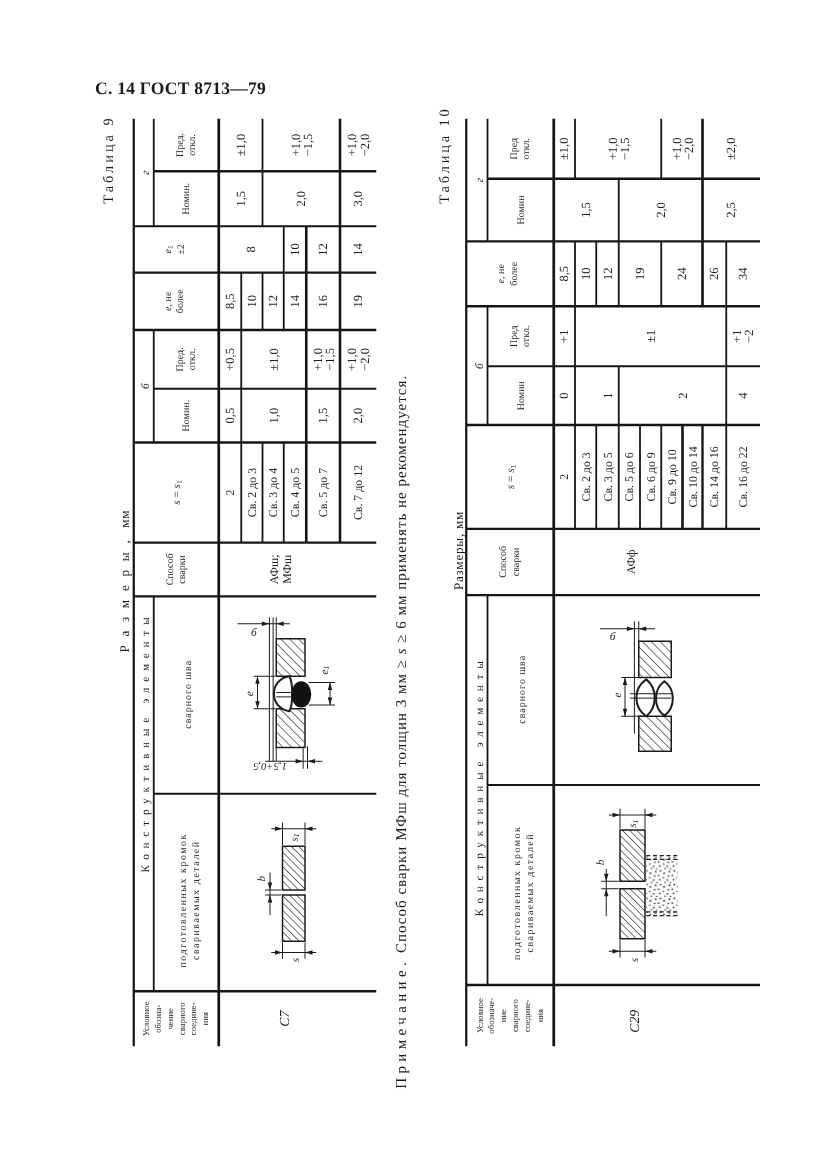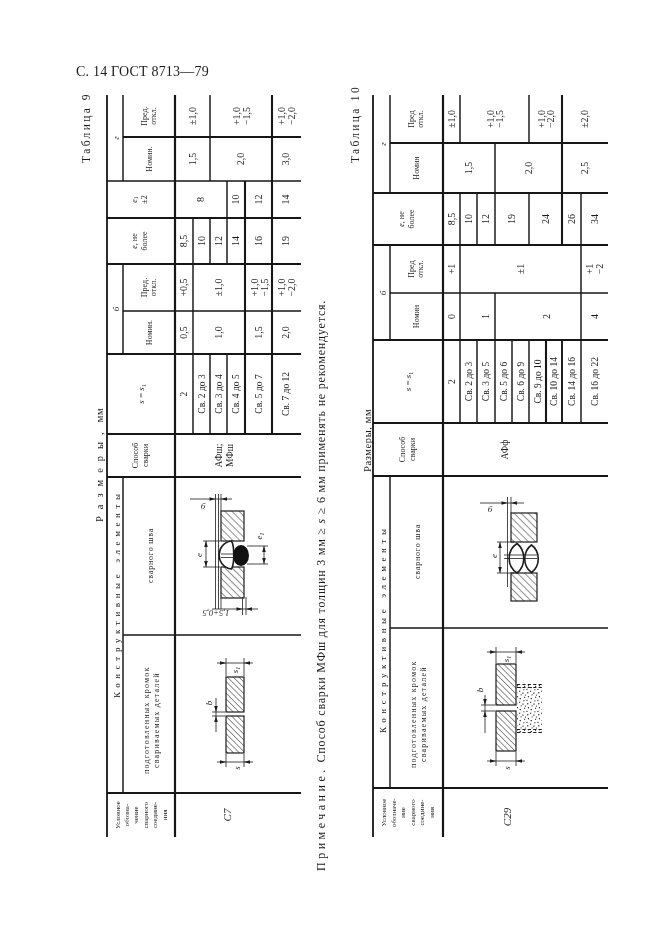--- a/index.html
+++ b/index.html
@@ -1,21 +1,21 @@
 <!DOCTYPE html>
 <html><head><meta charset="utf-8">
 <style>
 html,body{margin:0;padding:0}
 body{width:661px;height:936px;background:#ffffff;position:relative;overflow:hidden;
 font-family:"Liberation Serif",serif;color:#1c1c1c}
 .rot{position:absolute;transform:rotate(-90deg);transform-origin:0 0}
 </style></head>
 <body>
 
-<div style="position:absolute;left:76px;top:64px;font-weight:normal;font-size:14px;letter-spacing:0.2px">С. 14 ГОСТ 8713—79</div>
+<div style="position:absolute;left:76px;top:64px;font-weight:bold;font-size:14px;letter-spacing:0.2px">С. 14 ГОСТ 8713—79</div>
 
 <div class="rot" style="left:62px;top:837px;width:742px;height:246px">
 <svg width="742" height="246" viewBox="0 0 742 246" style="overflow:visible;font-family:'Liberation Serif',serif;fill:#1c1c1c">
 <defs>
         <pattern id="h9" width="5.0" height="5.0" patternUnits="userSpaceOnUse" patternTransform="rotate(45)">
 <line x1="0" y1="0" x2="0" y2="5.0" stroke="#232323" stroke-width="1.0"></line>
         </pattern>
 <pattern id="h9d" width="4.1" height="4.1" patternUnits="userSpaceOnUse" patternTransform="rotate(45)">
 <line x1="0" y1="0" x2="0" y2="4.1" stroke="#232323" stroke-width="1.0"></line>
         </pattern>

